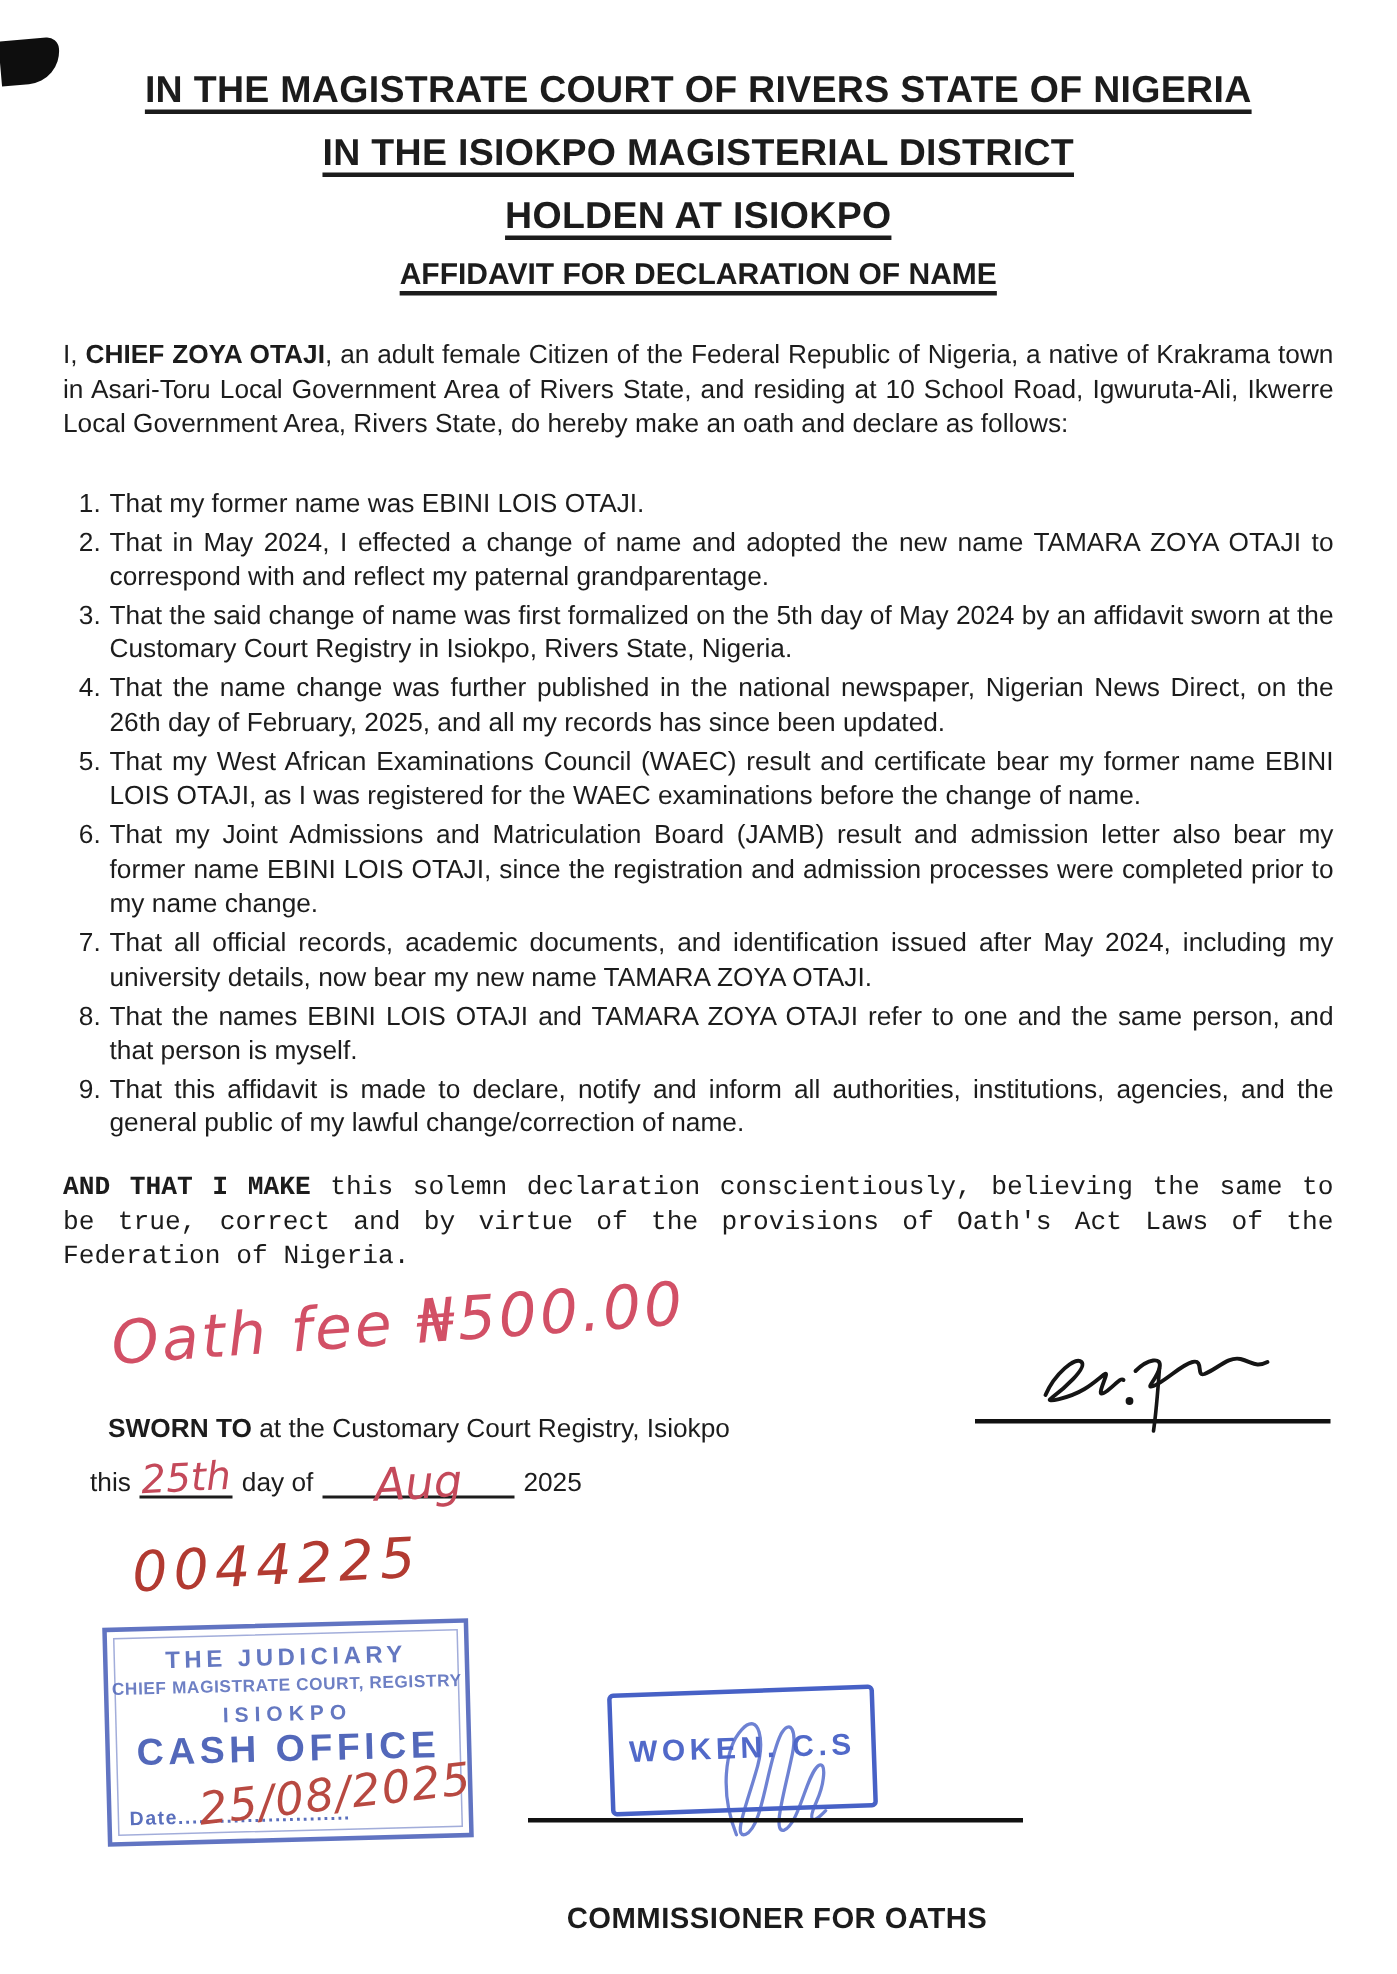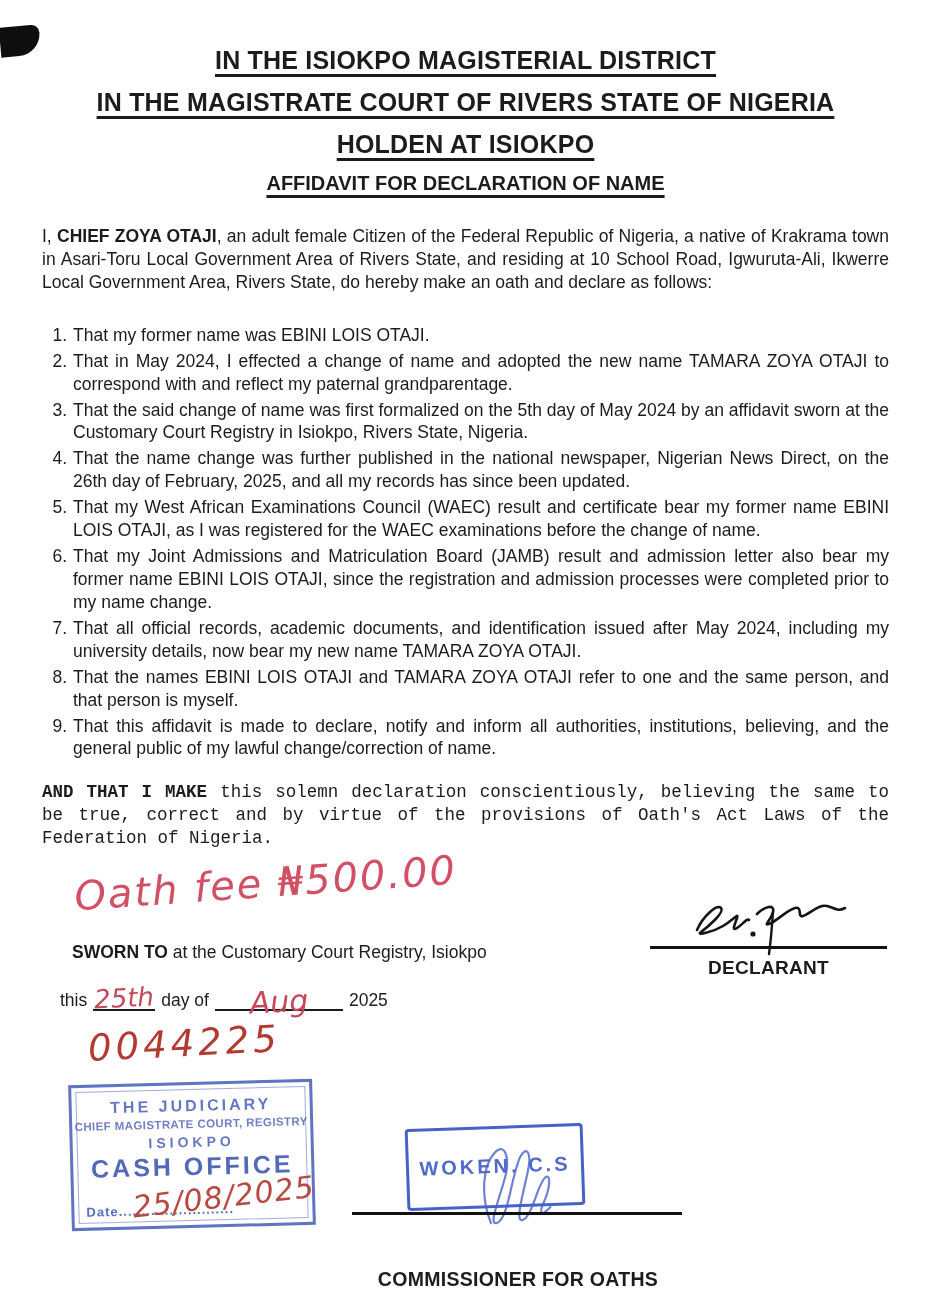--- a/index.html
+++ b/index.html
@@ -31,21 +31,21 @@
 
   
   .hw { font-family:"DejaVu Sans", sans-serif; font-style:italic; }
   .oath-fee {
     position:absolute; left:74px; top:860px; font-size:40px; letter-spacing:2px;
     color:#d25066; transform:rotate(-4deg); white-space:nowrap;
   }
 
   .sworn-block { position:absolute; left:60px; top:930px; font-size:17.5px; }
   .sworn-line1 { margin:12px; }
-  .sworn-line2 { margin:24px 0 0 0; display:flex; align-items:flex-end; }
+  .sworn-line2 { margin:12px 0 0 0; display:flex; align-items:flex-end; }
   .blank {
     display:inline-block; border-bottom:2px solid #1c1c1c; text-align:center;
     position:relative; margin:0 6px;
   }
   .blank .hw-fill {
     position:absolute; left:0; right:0; bottom:-4px; color:#c4495a;
     font-size:26px; transform:rotate(-3deg); white-space:nowrap;
   }
   .blank-day { width:62px; height:22px; }
   .blank-month { width:128px; height:22px; }
@@ -99,37 +99,37 @@
   strong { font-weight:bold; }
 </style>
 </head>
 <body>
 
 <div class="page">
 
   <div class="scan-artifact"></div>
 
   <div class="content">
+    <h1 class="title"><span class="u">IN THE MAGISTRATE COURT OF RIVERS STATE OF NIGERIA</span></h1>
     <h1 class="title"><span class="u">IN THE ISIOKPO MAGISTERIAL DISTRICT</span></h1>
-    <h1 class="title"><span class="u">IN THE MAGISTRATE COURT OF RIVERS STATE OF NIGERIA</span></h1>
     <h1 class="title"><span class="u">HOLDEN AT ISIOKPO</span></h1>
     <h2 class="subtitle"><span class="u">AFFIDAVIT FOR DECLARATION OF NAME</span></h2>
 
     <p class="body-text intro"><span>I, </span><strong>CHIEF ZOYA OTAJI</strong><span>, an adult female Citizen of the Federal Republic of Nigeria, a native of Krakrama town in Asari-Toru Local Government Area of Rivers State, and residing at 10 School Road, Igwuruta-Ali, Ikwerre Local Government Area, Rivers State, do hereby make an oath and declare as follows:</span></p>
 
     <ol class="declarations">
       <li>That my former name was EBINI LOIS OTAJI.</li>
       <li>That in May 2024, I effected a change of name and adopted the new name TAMARA ZOYA OTAJI to correspond with and reflect my paternal grandparentage.</li>
       <li>That the said change of name was first formalized on the 5th day of May 2024 by an affidavit sworn at the Customary Court Registry in Isiokpo, Rivers State, Nigeria.</li>
       <li>That the name change was further published in the national newspaper, Nigerian News Direct, on the 26th day of February, 2025, and all my records has since been updated.</li>
       <li>That my West African Examinations Council (WAEC) result and certificate bear my former name EBINI LOIS OTAJI, as I was registered for the WAEC examinations before the change of name.</li>
       <li>That my Joint Admissions and Matriculation Board (JAMB) result and admission letter also bear my former name EBINI LOIS OTAJI, since the registration and admission processes were completed prior to my name change.</li>
       <li>That all official records, academic documents, and identification issued after May 2024, including my university details, now bear my new name TAMARA ZOYA OTAJI.</li>
       <li>That the names EBINI LOIS OTAJI and TAMARA ZOYA OTAJI refer to one and the same person, and that person is myself.</li>
-      <li>That this affidavit is made to declare, notify and inform all authorities, institutions, believing, and the general public of my lawful change/correction of name.</li>
+      <li>That this affidavit is made to declare, notify and inform all authorities, institutions, agencies, and the general public of my lawful change/correction of name.</li>
     </ol>
 
     <p class="body-text closing"><strong>AND THAT I MAKE</strong><span> this solemn declaration conscientiously, believing the same to be true, correct and by virtue of the provisions of Oath's Act Laws of the Federation of Nigeria.</span></p>
   </div>
 
   <div class="oath-fee hw">Oath fee ₦500.00</div>
 
   <div class="sworn-block">
     <p class="sworn-line1"><strong>SWORN TO</strong><span> at the Customary Court Registry, Isiokpo</span></p>
     <div class="sworn-line2">
@@ -146,21 +146,20 @@
   </div>
 
   <div class="declarant-block">
     <svg class="declarant-sig" width="200" height="70" viewBox="0 0 200 70">
       <path d="M28 42 C34 28 48 16 52 20 C56 24 40 38 32 44 C26 48 44 44 54 38 C64 32 70 24 68 30 C66 36 62 44 68 40 C74 36 78 30 80 32" fill="none" stroke="#151515" stroke-width="2.6" stroke-linecap="round"></path>
       <path d="M88 26 C96 18 106 16 104 24 C102 32 94 38 100 36 C108 33 118 22 126 20 C134 18 128 30 134 28 C142 25 150 16 158 18 C166 20 168 24 176 20" fill="none" stroke="#151515" stroke-width="2.6" stroke-linecap="round"></path>
       <path d="M104 24 C103 38 102 52 100 66" fill="none" stroke="#151515" stroke-width="2.4" stroke-linecap="round"></path>
       <circle cx="84" cy="46" r="2.6" fill="#151515"></circle>
     </svg>
     <div class="declarant-rule"></div>
-    <div class="declarant-label">DECLARANT</div>
   </div>
 
   <div class="receipt-number hw">0044225</div>
 
   <div class="cash-stamp">
     <div class="l1">THE JUDICIARY</div>
     <div class="l2">CHIEF MAGISTRATE COURT, REGISTRY</div>
     <div class="l3">ISIOKPO</div>
     <div class="l4">CASH OFFICE</div>
     <div class="date-row">Date.........................</div>

